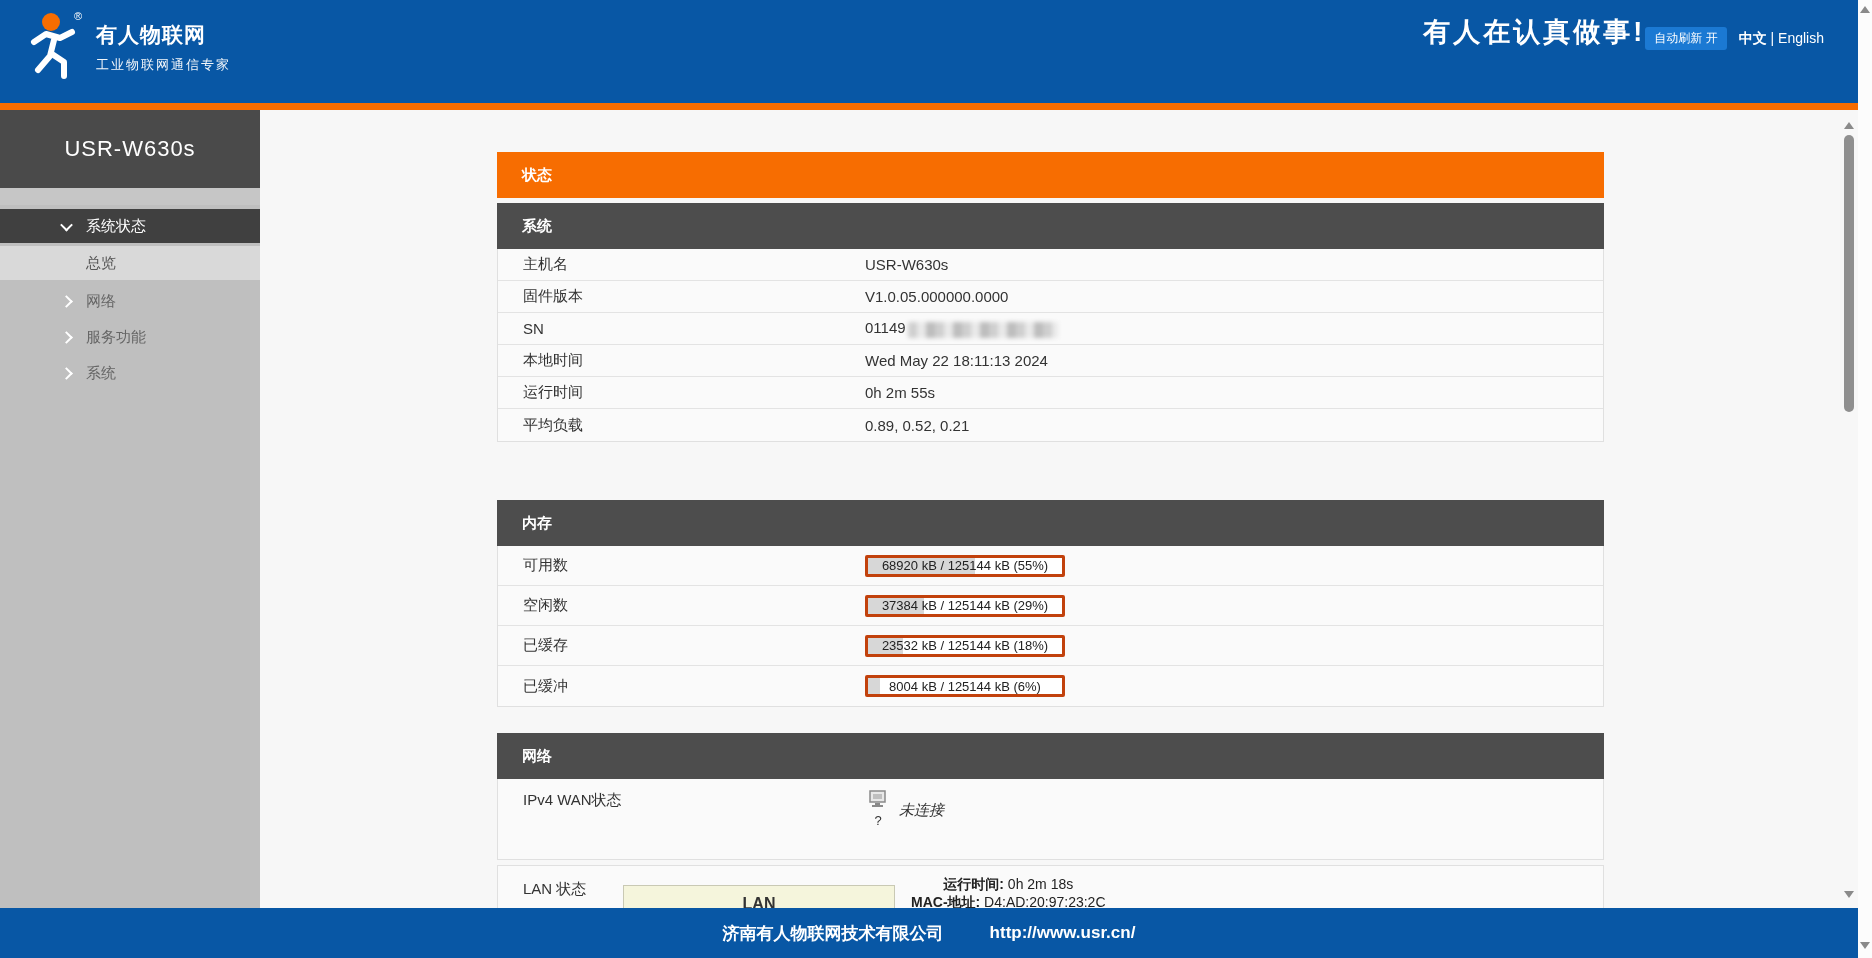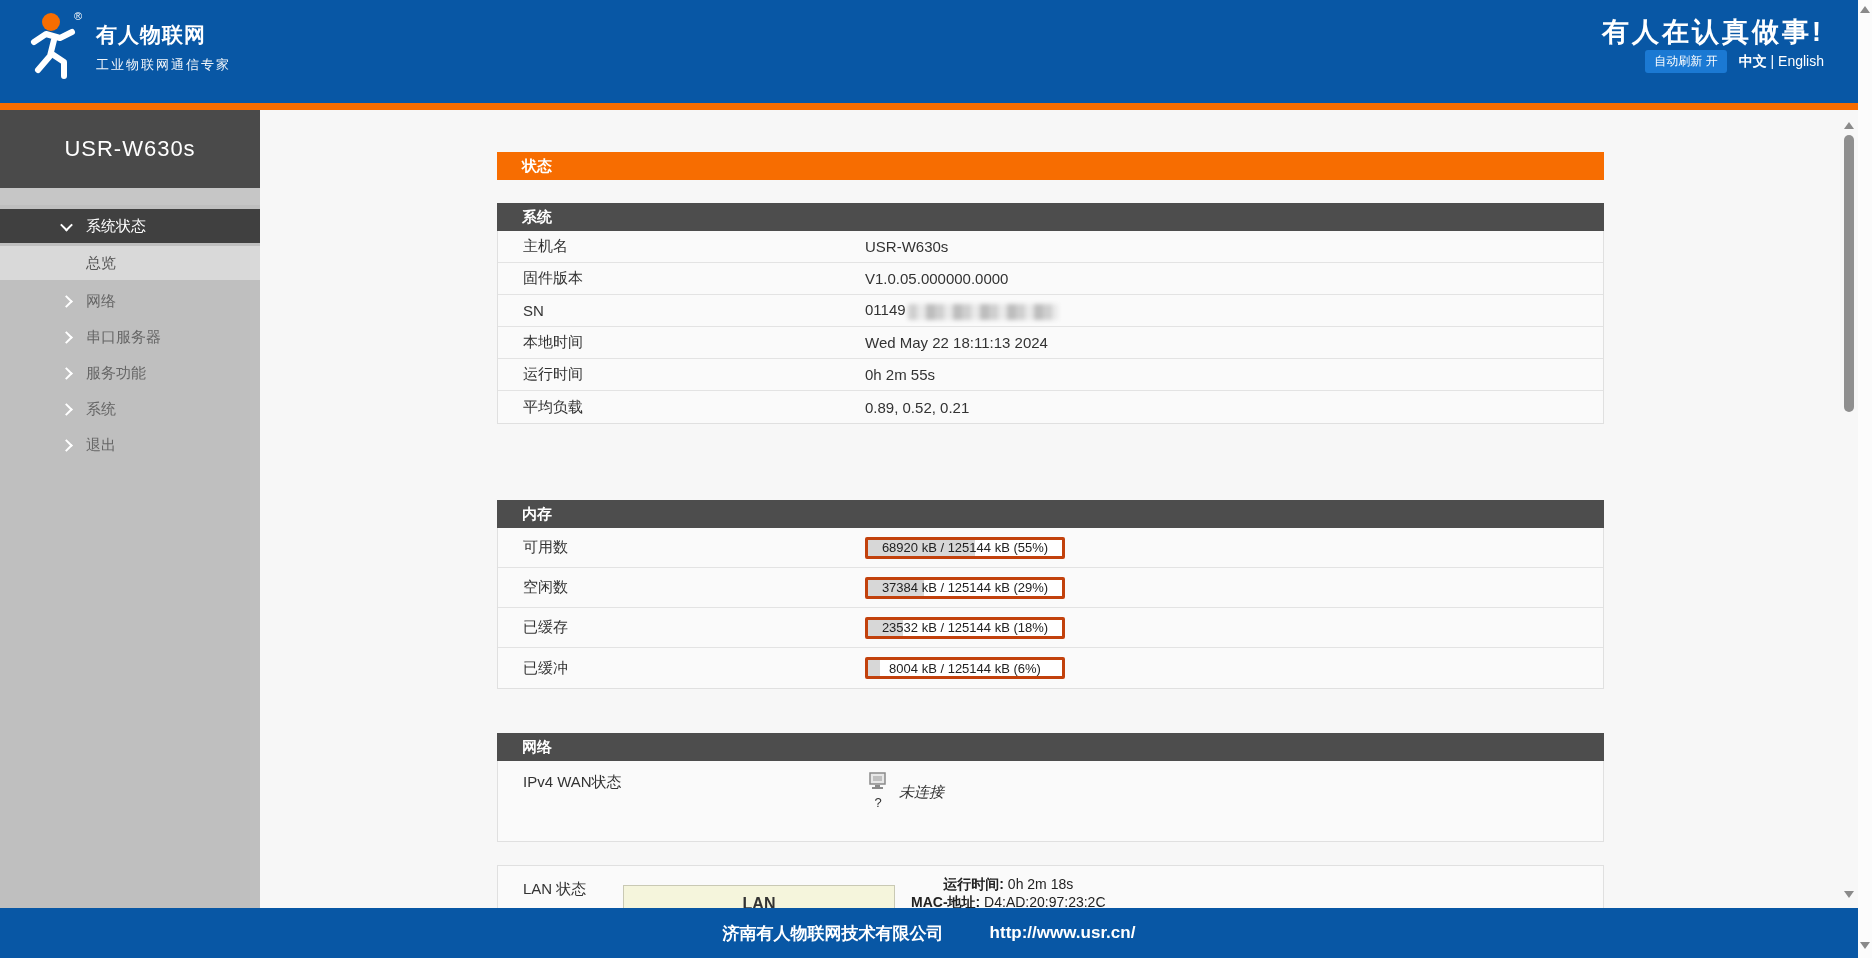--- a/index.html
+++ b/index.html
@@ -7,21 +7,21 @@
   body { font-family:"Liberation Sans", sans-serif; background:#f7f7f7; overflow:hidden; }
   #app { position:relative; width:1872px; height:958px; background:#f7f7f7; overflow:hidden; }
 
   
   .header { position:absolute; left:0; top:0; width:1858px; height:103px; background:#0857a5; z-index:5; }
   .orange-stripe { position:absolute; left:0; top:103px; width:1858px; height:7px; background:#f76d01; z-index:5; }
   .brand-wrap { position:absolute; left:24px; top:8px; display:flex; align-items:center; }
   .brand-text { margin-left:10px; color:#fff; }
   .brand-name { font-size:21px; font-weight:bold; letter-spacing:1px; }
   .brand-tagline { font-size:13px; margin-top:7px; letter-spacing:2px; opacity:.95; }
-  .header-right { position:absolute; right:34px; top:14px; display:flex; flex-direction:column; align-items:flex-end; color:#fff; }
+  .header-right { position:absolute; right:34px; top:14px; display:flex; flex-direction:row; align-items:flex-end; color:#fff; }
   .slogan { font-size:27px; font-weight:600; letter-spacing:3px; }
   .header-controls { margin-top:0; display:flex; align-items:center; gap:12px; }
   .refresh-btn { background:#1b79d3; color:#fff; font-size:12px; padding:3px 9px; border-radius:3px; border:none; cursor:pointer; }
   .lang { font-size:14px; }
   .lang b { font-weight:600; }
 
   
   .sidebar { position:absolute; left:0; top:110px; width:260px; height:848px; background:#bfbfbf; z-index:1; }
   .device-title { height:78px; background:#4a4a4a; color:#fff; font-size:22px; display:flex; align-items:center; justify-content:center; letter-spacing:1px; }
   .side-sep { height:17px; background:#c6c6c6; margin-bottom:4px; }
@@ -31,21 +31,21 @@
   .menu-item.expanded { background:#404040; color:#fff; margin-bottom:3px; }
   .menu-item.selected { background:#d9d9d9; color:#555; margin-bottom:3px; }
   .menu-item.plain { height:36px; }
   .chev { width:9px; height:9px; border-right:2px solid #fff; border-bottom:2px solid #fff; display:inline-block; }
   .chev.down { transform:rotate(45deg) translate(-1px,-1px); }
   .chev.right { transform:rotate(-45deg); }
 
   
   .content { position:absolute; left:260px; top:110px; width:1582px; height:848px; background:#f7f7f7; z-index:0; }
   .col { position:absolute; left:237px; width:1107px; }
-  .section-bar { height:28px; display:flex; align-items:center; padding-left:25px; color:#fff; font-size:15px; font-weight:bold; }
+  .section-bar { height:46px; display:flex; align-items:center; padding-left:25px; color:#fff; font-size:15px; font-weight:bold; }
   .status-bar { top:42px; background:#f76d01; }
   .card-header { background:#4d4d4d; }
   .tbody { border:1px solid #e0e0e0; border-top:none; background:#fafafa; }
   .trow { display:flex; align-items:center; border-bottom:1px solid #e3e3e3; }
   .trow:last-child { border-bottom:none; }
   .sysrow { height:32px; }
   .memrow { height:40px; }
   .tlabel { width:367px; padding-left:25px; font-size:15px; color:#333; }
   .tvalue { font-size:15px; color:#333; }
 
@@ -142,33 +142,25 @@
     </div>
     <div class="menu-item selected">
       <span class="mlabel">总览</span>
     </div>
     <div class="menu-item plain">
       <span class="chev right"></span>
       <span class="mlabel">网络</span>
     </div>
     <div class="menu-item plain">
       <span class="chev right"></span>
-      <span class="mlabel">串口服务器</span>
-    </div>
-    <div class="menu-item plain">
-      <span class="chev right"></span>
       <span class="mlabel">服务功能</span>
     </div>
     <div class="menu-item plain">
       <span class="chev right"></span>
       <span class="mlabel">系统</span>
-    </div>
-    <div class="menu-item plain">
-      <span class="chev right"></span>
-      <span class="mlabel">退出</span>
     </div>
   </div>
 
   <div class="content">
 
     <div class="col section-bar status-bar">
       <span>状态</span>
     </div>
 
     <div class="col sys-card">

